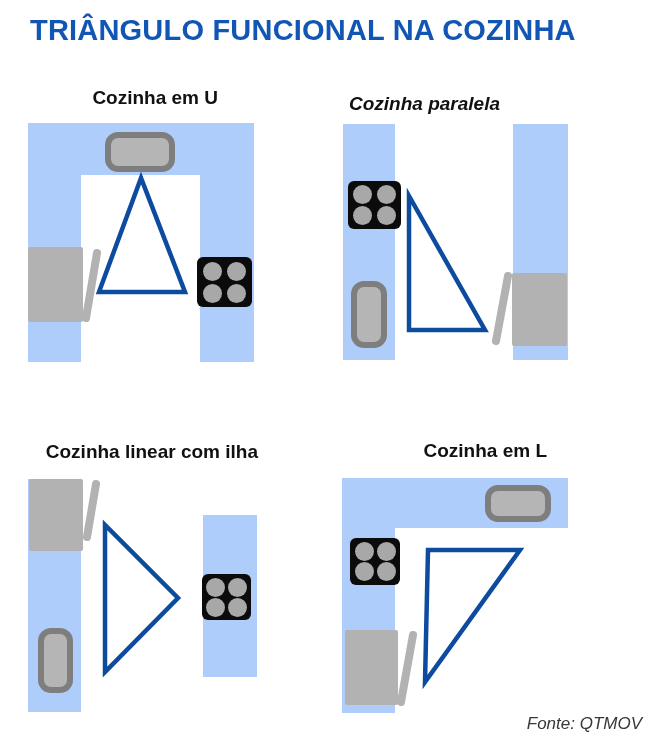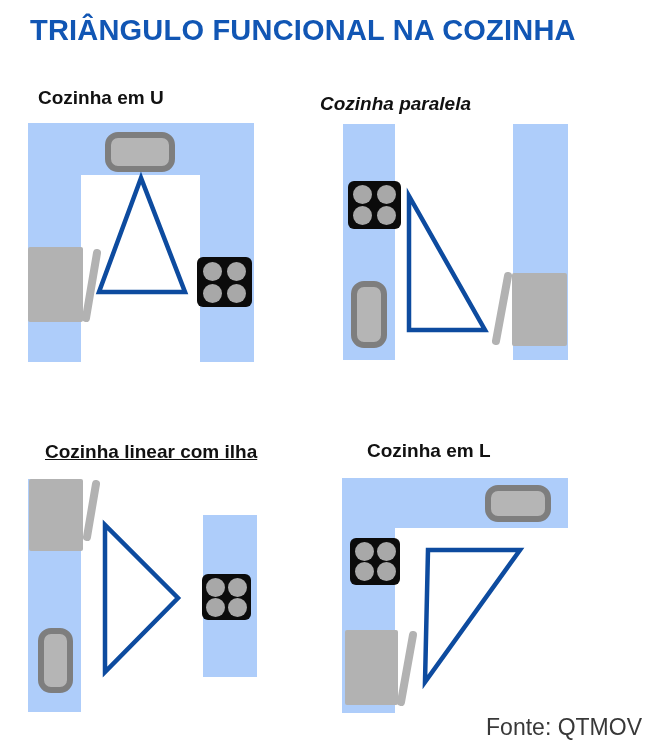--- a/index.html
+++ b/index.html
@@ -8,42 +8,42 @@
     font-family:"Liberation Sans", sans-serif; overflow:hidden;
   }
   .main-title {
     position:absolute; left:30px; top:14px;
     font-size:29px; font-weight:700; letter-spacing:0.2px;
     color:var(--title-blue);
     white-space:nowrap;
   }
   .panel-label {
     position:absolute; font-size:19px; font-weight:700;
-    color:var(--label-black); text-align:left; white-space:nowrap;
+    color:var(--label-black); text-align:right; white-space:nowrap;
   }
   .counter { position:absolute; background:var(--counter-blue); }
   .sink {
     position:absolute; box-sizing:border-box;
     border:6px solid var(--sink-border-gray);
     background:var(--sink-fill-gray);
     border-radius:13px;
   }
   .fridge { position:absolute; background:var(--appliance-gray); border-radius:2px; }
   .stove {
     position:absolute; background:var(--stove-black); border-radius:6px;
     display:grid; grid-template-columns:repeat(2,1fr); grid-template-rows:repeat(2,1fr);
     place-items:center; padding:3px; box-sizing:border-box;
   }
   .burner { width:19px; height:19px; border-radius:50%; background:var(--burner-gray); }
   .overlay { position:absolute; left:0; top:0; pointer-events:none; }
   .triangle { fill:none; stroke:var(--triangle-blue); stroke-width:4.5; stroke-linejoin:miter; }
   .door { stroke:var(--appliance-gray); stroke-width:8; stroke-linecap:round; }
   .source {
     position:absolute; right:17px; top:714px;
-    font-size:23px; color:var(--source-gray);
+    font-size:17px; font-style:italic; color:var(--source-gray);
     white-space:nowrap;
   }
 </style>
 </head>
 <body>
 
 <div class="page">
 
   <div class="main-title">TRIÂNGULO FUNCIONAL NA COZINHA</div>
 
@@ -70,21 +70,21 @@
       <span class="burner"></span>
       <span class="burner"></span>
       <span class="burner"></span>
       <span class="burner"></span>
     </div>
     <div class="sink" style="left:351px; top:281px; width:36px; height:67px;"></div>
     <div class="fridge" style="left:512px; top:273px; width:55px; height:73px;"></div>
   </div>
 
   <div>
-    <div class="panel-label" style="left:45px; top:441px; width:230px;text-decoration:underline;">Cozinha linear com ilha</div>
+    <div class="panel-label" style="left:28px; top:441px; width:230px;">Cozinha linear com ilha</div>
     <div class="counter" style="left:28px; top:479px; width:53px; height:233px;"></div>
     <div class="counter" style="left:203px; top:515px; width:54px; height:162px;"></div>
     <div class="fridge" style="left:29px; top:479px; width:54px; height:72px;"></div>
     <div class="sink" style="left:38px; top:628px; width:35px; height:65px;"></div>
     <div class="stove" style="left:202px; top:574px; width:49px; height:46px;">
       <span class="burner"></span>
       <span class="burner"></span>
       <span class="burner"></span>
       <span class="burner"></span>
     </div>

